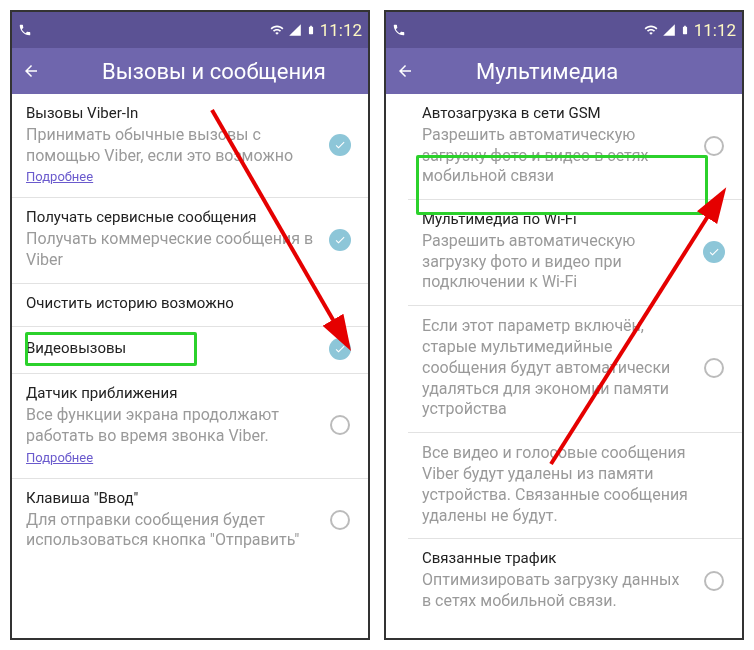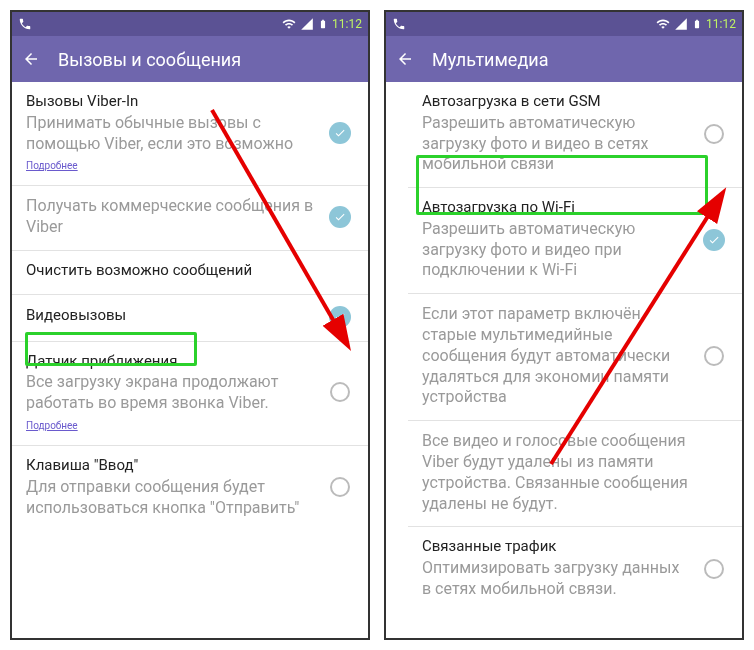--- a/index.html
+++ b/index.html
@@ -13,56 +13,56 @@
   .frame {
     position: absolute;
     border: 2px solid #333;
     background: #fff;
     overflow: hidden;
   }
   .frame-left { left: 10px; top: 10px; width: 360px; height: 630px; }
   .frame-right { left: 384px; top: 10px; width: 360px; height: 630px; }
 
   .status-bar {
-    height: 24px;
+    height: 36px;
     background: #5b5294;
-    color: #bef264;
+    color: #fef9c3;
     display: flex;
     align-items: center;
     justify-content: space-between;
     padding: 0 6px;
-    font-size: 12px;
+    font-size: 17px;
   }
   .status-left { display: flex; gap: 4px; align-items: center; }
   .status-right { display: flex; gap: 4px; align-items: center; }
   .app-bar {
     height: 46px;
     background: #6f66ad;
     color: #fff;
     display: flex;
     align-items: center;
     padding: 0 10px;
     gap: 18px;
   }
   .app-bar .back { width: 18px; height: 18px; cursor: pointer; }
-  .app-bar .title { font-size: 18px; font-weight: 400; }
+  .app-bar .title { font-size: 22px; font-weight: 400; margin-left: 44px; }
 
   .list { background: #fff; }
   .item {
     padding: 10px 16px 12px 14px;
     border-bottom: 1px solid #e2e2e2;
     display: flex;
     align-items: center;
     gap: 10px;
     position: relative;
   }
   .item-body { flex: 1; min-width: 0; }
   .item-title { font-size: 15px; color: #222; line-height: 1.25; margin-bottom: 2px; }
   .item-sub { font-size: 16px; color: #9a9a9a; line-height: 1.3; }
-  .item-link { font-size: 10px; color: #6a5acd; text-decoration: underline; margin-top: 2px; display: inline-block; }
+  .item-link { font-size: 13px; color: #6a5acd; text-decoration: underline; margin-top: 2px; display: inline-block; }
   .control { width: 24px; height: 24px; flex-shrink: 0; display: flex; align-items: center; justify-content: center; }
   .checked-circle {
     width: 22px; height: 22px; border-radius: 50%;
     background: #8dc6d8;
     display: flex; align-items: center; justify-content: center;
   }
   .unchecked-circle {
     width: 20px; height: 20px; border-radius: 50%;
     border: 2px solid #bbb;
   }
@@ -129,55 +129,56 @@
         <div class="checked-circle">
             <svg width="12" height="12" viewBox="0 0 24 24" fill="#fff">
               <path d="M9 16.17 4.83 12l-1.42 1.41L9 19 21 7l-1.41-1.41z"></path>
             </svg>
           </div>
       </div>
     </div>
 
     <div class="item">
       <div class="item-body">
+        <div class="item-title">Получать сервисные сообщения</div>
         <div class="item-sub">Получать коммерческие сообщения в Viber</div>
       </div>
       <div class="control">
         <div class="checked-circle">
             <svg width="12" height="12" viewBox="0 0 24 24" fill="#fff">
               <path d="M9 16.17 4.83 12l-1.42 1.41L9 19 21 7l-1.41-1.41z"></path>
             </svg>
           </div>
       </div>
     </div>
 
 
     <div class="item">
       <div class="item-body">
-        <div class="item-title">Очистить возможно сообщений</div>
+        <div class="item-title">Очистить историю возможно</div>
       </div>
     </div>
 
     <div class="item" style="position:relative;">
       <div class="item-body">
         <div class="item-title">Видеовызовы</div>
       </div>
       <div class="control">
         <div class="checked-circle">
             <svg width="12" height="12" viewBox="0 0 24 24" fill="#fff">
               <path d="M9 16.17 4.83 12l-1.42 1.41L9 19 21 7l-1.41-1.41z"></path>
             </svg>
           </div>
       </div>
     </div>
 
     <div class="item">
       <div class="item-body">
         <div class="item-title">Датчик приближения</div>
-        <div class="item-sub">Все загрузку экрана продолжают работать во время звонка Viber.</div>
+        <div class="item-sub">Все функции экрана продолжают работать во время звонка Viber.</div>
         <a class="item-link">Подробнее</a>
       </div>
       <div class="control">
         <div class="unchecked-circle"></div>
       </div>
     </div>
 
     <div class="item" style="border-bottom:none;">
       <div class="item-body">
         <div class="item-title">Клавиша "Ввод"</div>
@@ -245,21 +246,21 @@
         <div class="item-title">Автозагрузка в сети GSM</div>
         <div class="item-sub">Разрешить автоматическую загрузку фото и видео в сетях мобильной связи</div>
       </div>
       <div class="control">
         <div class="unchecked-circle"></div>
       </div>
     </div>
 
     <div class="item">
       <div class="item-body">
-        <div class="item-title">Автозагрузка по Wi-Fi</div>
+        <div class="item-title">Мультимедиа по Wi-Fi</div>
         <div class="item-sub">Разрешить автоматическую загрузку фото и видео при подключении к Wi-Fi</div>
       </div>
       <div class="control">
         <div class="checked-circle">
             <svg width="12" height="12" viewBox="0 0 24 24" fill="#fff">
               <path d="M9 16.17 4.83 12l-1.42 1.41L9 19 21 7l-1.41-1.41z"></path>
             </svg>
           </div>
       </div>
     </div>

